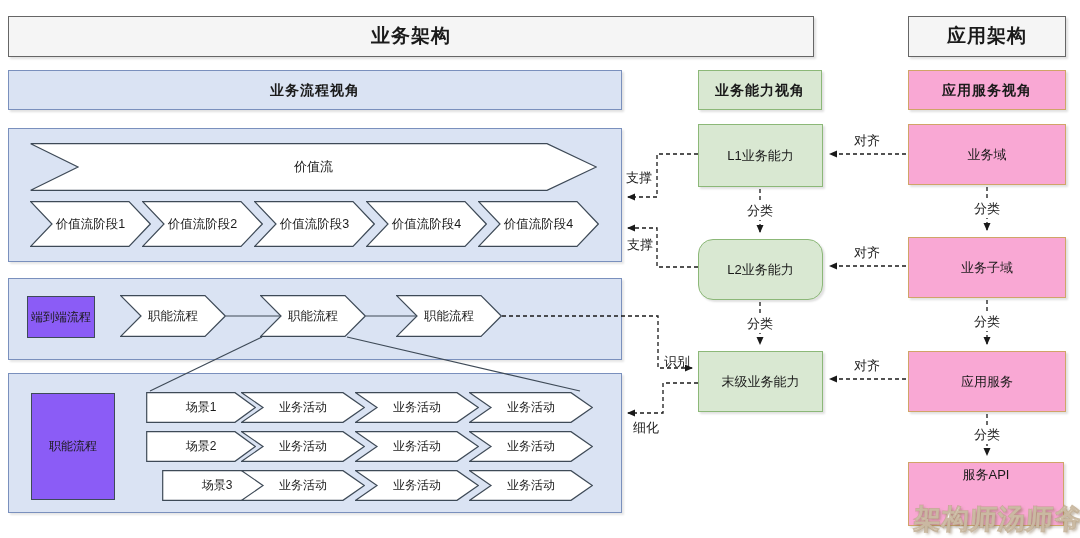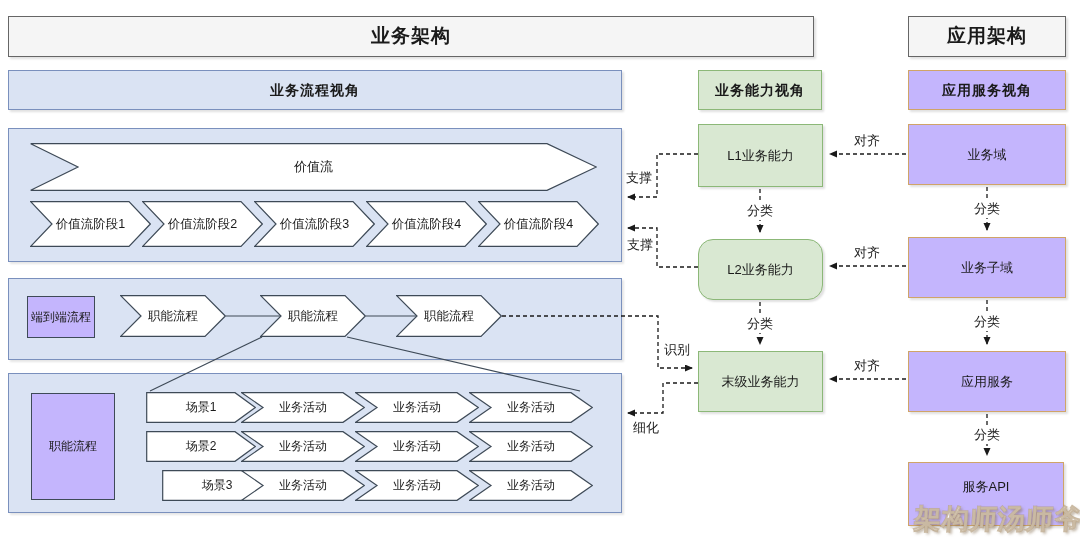--- a/index.html
+++ b/index.html
@@ -10,28 +10,28 @@
   .box{
     position:absolute;display:flex;align-items:center;justify-content:center;
     font-size:13px;border:1px solid #999;box-sizing:border-box;
     box-shadow:2px 2px 2px rgba(0,0,0,0.12);text-align:center;line-height:1.2;
   }
   .hdr{font-weight:bold;font-size:19px;letter-spacing:1px;}
   .hdr2{font-weight:bold;font-size:14px;letter-spacing:1px;}
   .gray{background:#f5f5f5;border-color:#666666;}
   .blue{background:#dae3f3;border-color:#7a90bd;}
   .green{background:#d9e8d2;border-color:#8cb878;}
-  .orange{background:#c4b5fd;border-color:#d0a468;}
+  .orange{background:#f9a8d4;border-color:#d0a468;}
   .panel{
     position:absolute;background:#dae3f3;border:1px solid #7a90bd;box-sizing:border-box;
     box-shadow:2px 2px 2px rgba(0,0,0,0.10);
   }
   .whiterect{
     position:absolute;display:flex;align-items:center;justify-content:center;
-    background:#c4b5fd;border:1px solid #3e4a57;box-sizing:border-box;
+    background:#8b5cf6;border:1px solid #3e4a57;box-sizing:border-box;
     font-size:12px;text-align:center;
   }
   .shape{position:absolute;}
   .shape svg{position:absolute;left:0;top:0;display:block;}
   .shape .lbl{
     position:absolute;left:0;top:0;width:100%;height:100%;
     display:flex;align-items:center;justify-content:center;
     font-size:12.5px;white-space:nowrap;
   }
   #overlay{position:absolute;left:0;top:0;z-index:40;pointer-events:none;}
@@ -204,21 +204,21 @@
     <span class="lbl" style="font-size:12px;">业务活动</span>
   </div>
 
   <div class="box green z2" style="left:698px;top:124px;width:125px;height:63px;">L1业务能力</div>
   <div class="box green z2" style="left:698px;top:239px;width:125px;height:61px;border-radius:15px;">L2业务能力</div>
   <div class="box green z2" style="left:698px;top:351px;width:125px;height:61px;">末级业务能力</div>
 
   <div class="box orange z2" style="left:908px;top:124px;width:158px;height:61px;">业务域</div>
   <div class="box orange z2" style="left:908px;top:237px;width:158px;height:61px;">业务子域</div>
   <div class="box orange z2" style="left:908px;top:351px;width:158px;height:61px;">应用服务</div>
-  <div class="box orange z2" style="left:908px;top:462px;width:156px;height:64px;align-items:flex-start;padding-top:16px;">服务API</div>
+  <div class="box orange z2" style="left:908px;top:462px;width:156px;height:64px;align-items:flex-start;padding-top:4px;">服务API</div>
 
   <svg id="overlay" width="1080" height="538" viewBox="0 0 1080 538">
     <defs>
       <marker id="ah" markerWidth="9" markerHeight="8" refX="7" refY="3.5" orient="auto" markerUnits="userSpaceOnUse">
         <path d="M0,0 L8,3.5 L0,7 Z" fill="#1a1a1a"></path>
       </marker>
     </defs>
 
     <polyline points="262,337 150,391" fill="none" stroke="#3e4a57" stroke-width="1.2"></polyline>
     <polyline points="347,337 580,391" fill="none" stroke="#3e4a57" stroke-width="1.2"></polyline>
@@ -245,21 +245,21 @@
     <polyline points="987,414 987,455" fill="none" stroke="#1a1a1a" stroke-width="1.3" stroke-dasharray="4 3" marker-end="url(#ah)"></polyline>
   </svg>
 
   <span class="edge-lbl" style="left:639px;top:178px;">支撑</span>
   <span class="edge-lbl" style="left:640px;top:245px;">支撑</span>
   <span class="edge-lbl onln" style="left:760px;top:211px;">分类</span>
   <span class="edge-lbl onln" style="left:760px;top:324px;">分类</span>
   <span class="edge-lbl" style="left:867px;top:141px;">对齐</span>
   <span class="edge-lbl" style="left:867px;top:253px;">对齐</span>
   <span class="edge-lbl" style="left:867px;top:366px;">对齐</span>
-  <span class="edge-lbl" style="left:677px;top:350px;">识别</span>
+  <span class="edge-lbl" style="left:677px;top:362px;">识别</span>
   <span class="edge-lbl" style="left:646px;top:428px;">细化</span>
   <span class="edge-lbl onln" style="left:987px;top:209px;">分类</span>
   <span class="edge-lbl onln" style="left:987px;top:322px;">分类</span>
   <span class="edge-lbl onln" style="left:987px;top:435px;">分类</span>
 
   <div id="watermark">架构师汤师爷</div>
 
 </div>
 
 </body></html>

